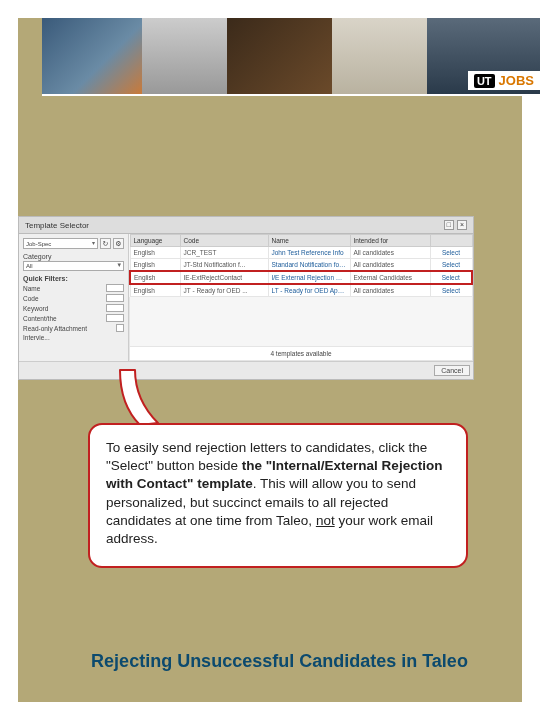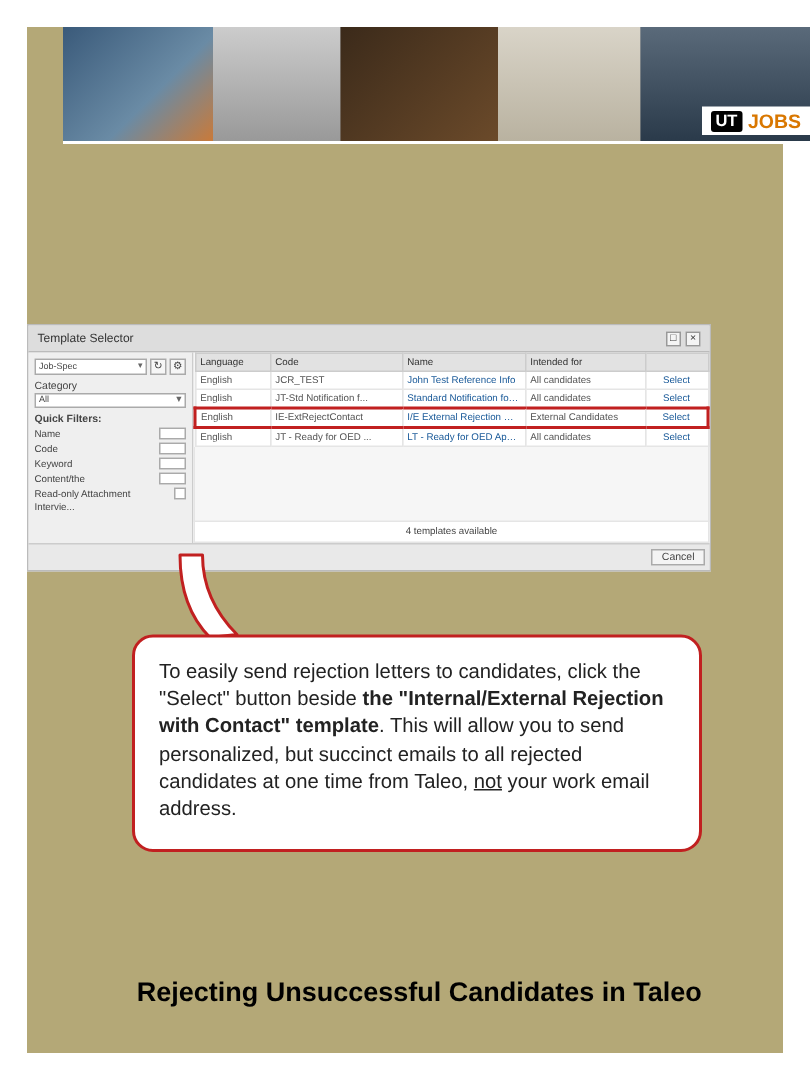--- a/index.html
+++ b/index.html
@@ -117,21 +117,21 @@
   }
   .callout u { text-decoration:underline; }
   .callout b { font-weight:bold; }
 
   .footer-title {
     position:absolute;
     left:0; right:0; bottom:30px;
     text-align:center;
     font-size:18px;
     font-weight:bold;
-    color:#000000;
+    color:#0c4a6e;
     margin-left:19px;
   }
 </style>
 </head>
 <body>
 
 <div class="slide">
   <div class="banner">
     <div class="panel p1"></div>
     <div class="panel p2"></div>

